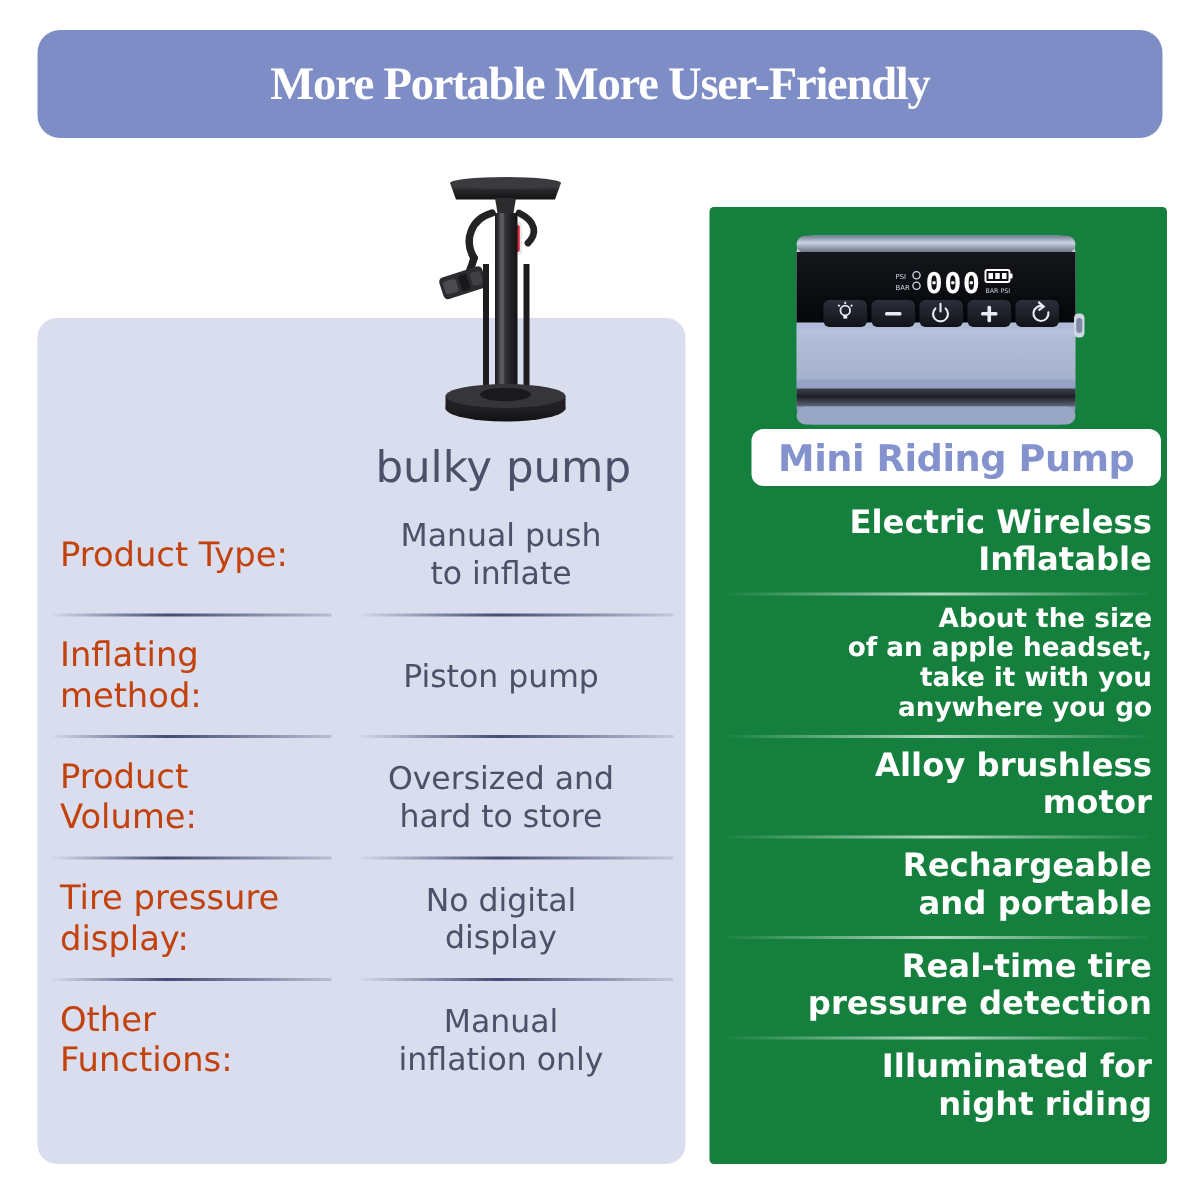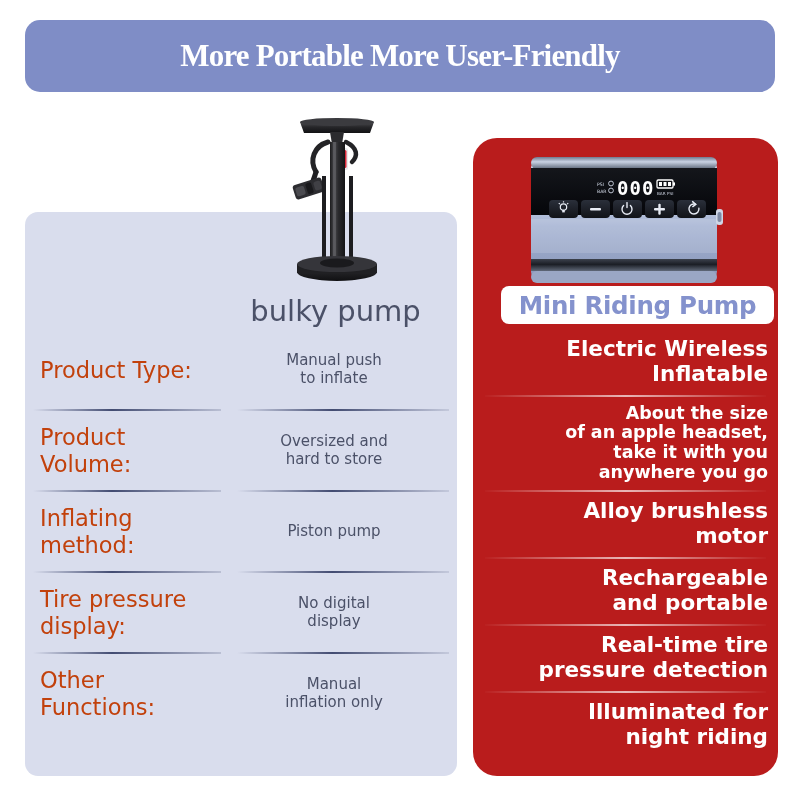--- a/index.html
+++ b/index.html
@@ -91,21 +91,21 @@
     padding-left: 15px;
     box-sizing: border-box;
     font-size: 22.5px;
     color: #c2410c;
     line-height: 1.18;
     text-align: left;
   }
   .lcell-value {
     width: 218px;
     box-sizing: border-box;
-    font-size: 15px;
+    font-size: 21px;
     color: #4b5168;
     line-height: 1.18;
     text-align: center;
   }
   
   .lrow .div-a, .lrow .div-b {
     position: absolute;
     bottom: 0;
     height: 2px;
   }
@@ -122,22 +122,22 @@
   .lrow:last-child .div-a,
   .lrow:last-child .div-b { display: none; }
 
   
   .right-panel {
     position: absolute;
     left: 473px;
     top: 138px;
     width: 305px;
     height: 638px;
-    background: #b91c1c;
-    border-radius: 24px;
+    background: #15803d;
+    border-radius: 3px;
     z-index: 5;
     overflow: hidden;
   }
 
   
   .device {
     position: absolute;
     left: 52px;
     top: 15px;
     width: 200px;
@@ -265,29 +265,29 @@
 <div class="ltable">
 
   <div class="lrow">
     <div class="lcell-label">Product Type:</div>
     <div class="lcell-value">Manual push<br>to inflate</div>
     <div class="div-a"></div>
     <div class="div-b"></div>
   </div>
 
   <div class="lrow">
+    <div class="lcell-label">Inflating<br>method:</div>
+    <div class="lcell-value">Piston pump</div>
+    <div class="div-a"></div>
+    <div class="div-b"></div>
+  </div>
+
+  <div class="lrow">
     <div class="lcell-label">Product<br>Volume:</div>
     <div class="lcell-value">Oversized and<br>hard to store</div>
-    <div class="div-a"></div>
-    <div class="div-b"></div>
-  </div>
-
-  <div class="lrow">
-    <div class="lcell-label">Inflating<br>method:</div>
-    <div class="lcell-value">Piston pump</div>
     <div class="div-a"></div>
     <div class="div-b"></div>
   </div>
 
   <div class="lrow">
     <div class="lcell-label">Tire pressure<br>display:</div>
     <div class="lcell-value">No digital<br>display</div>
     <div class="div-a"></div>
     <div class="div-b"></div>
   </div>

